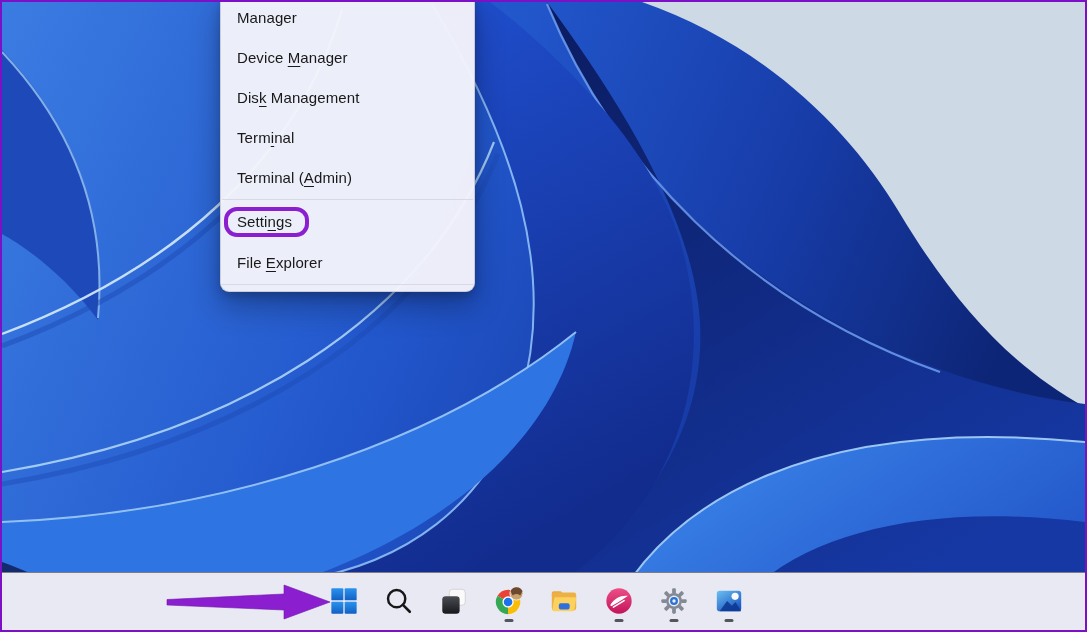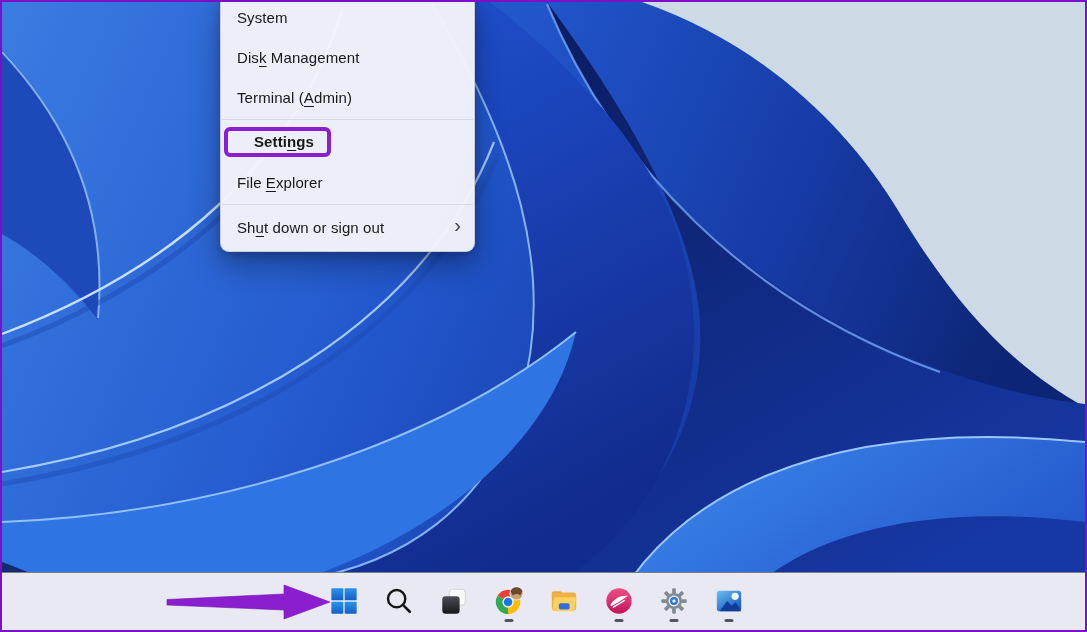--- a/index.html
+++ b/index.html
@@ -20,22 +20,22 @@
     box-shadow:0 14px 30px rgba(0,0,10,.30), 0 4px 10px rgba(0,0,10,.18);
     padding-bottom:4px;
   }
   .menu-item{
     position:relative;height:40px;display:flex;align-items:center;
     padding:0 16px;font-size:15px;color:#191919;letter-spacing:.1px;cursor:default;
     white-space:nowrap;
   }
   .menu-label u{text-decoration:underline;text-underline-offset:3px;text-decoration-thickness:1px;}
   .menu-label.hl{
-    border:4px solid #8B1FD0;border-radius:6px;
-    padding:2px 13px 3px 26px;margin-left:-13px;font-weight:bold;
+    border:4px solid #8B1FD0;border-radius:13px;
+    padding:2px 13px 3px 9px;margin-left:-13px;
   }
   .chev{position:absolute;right:13px;top:50%;transform:translateY(-55%);font-size:20px;color:#3a3a3a;}
   .menu-sep{height:1px;background:#d9d9e3;margin:2px 1px;}
 
   
   .taskbar{
     position:absolute;left:0;right:0;bottom:0;height:58px;
     background:#e9e9f3;border-top:1px solid #7b7c86;box-sizing:border-box;
   }
   .tb-row{position:absolute;left:322px;top:5px;display:flex;gap:15px;}
@@ -87,40 +87,42 @@
     <path d="M0,332 C170,268 294,160 340,8" stroke="#cfe6fa" stroke-width="2.4" fill="none" opacity="0.95"></path>
     <path d="M0,482 C232,444 422,334 496,152" stroke="#1d49b4" stroke-width="5" fill="none" opacity="0.45"></path>
     <path d="M0,470 C230,432 420,322 492,140" stroke="#b5dcf8" stroke-width="2.2" fill="none" opacity="0.85"></path>
     <path d="M0,628 L0,520 C210,512 430,446 574,330 C540,480 352,588 150,612 L0,628 Z" fill="#2e74e2"></path>
     <path d="M0,520 C210,512 430,446 574,330" stroke="#9ccaf6" stroke-width="2" fill="none" opacity="0.9"></path>
     <path d="M0,628 L0,560 C40,574 80,596 104,628 Z" fill="#142a6e"></path>
   </svg>
 
   <div class="menu">
       <div class="menu-item">
-        <span class="menu-label">System</span>
+        <span class="menu-label">Manager</span>
+      </div>
+      <div class="menu-item">
+        <span class="menu-label">Device <u>M</u>anager</span>
       </div>
       <div class="menu-item">
         <span class="menu-label">Dis<u>k</u> Management</span>
       </div>
       <div class="menu-item">
+        <span class="menu-label">Term<u>i</u>nal</span>
+      </div>
+      <div class="menu-item">
         <span class="menu-label">Terminal (<u>A</u>dmin)</span>
       </div>
       <div class="menu-sep"></div>
       <div class="menu-item">
         <span class="menu-label hl">Setti<u>n</u>gs</span>
       </div>
       <div class="menu-item">
         <span class="menu-label">File <u>E</u>xplorer</span>
       </div>
       <div class="menu-sep"></div>
-      <div class="menu-item">
-        <span class="menu-label">Sh<u>u</u>t down or sign out</span>
-        <span class="chev">›</span>
-      </div>
     </div>
 
   <div class="taskbar">
     <div class="tb-row">
         <div class="tb-btn">
           <span class="tb-icon">
             <svg viewBox="0 0 32 32">
               <defs>
                 <linearGradient id="wg" x1="0" y1="0" x2="0" y2="1">
                   <stop offset="0" stop-color="#2b93ee"></stop>

